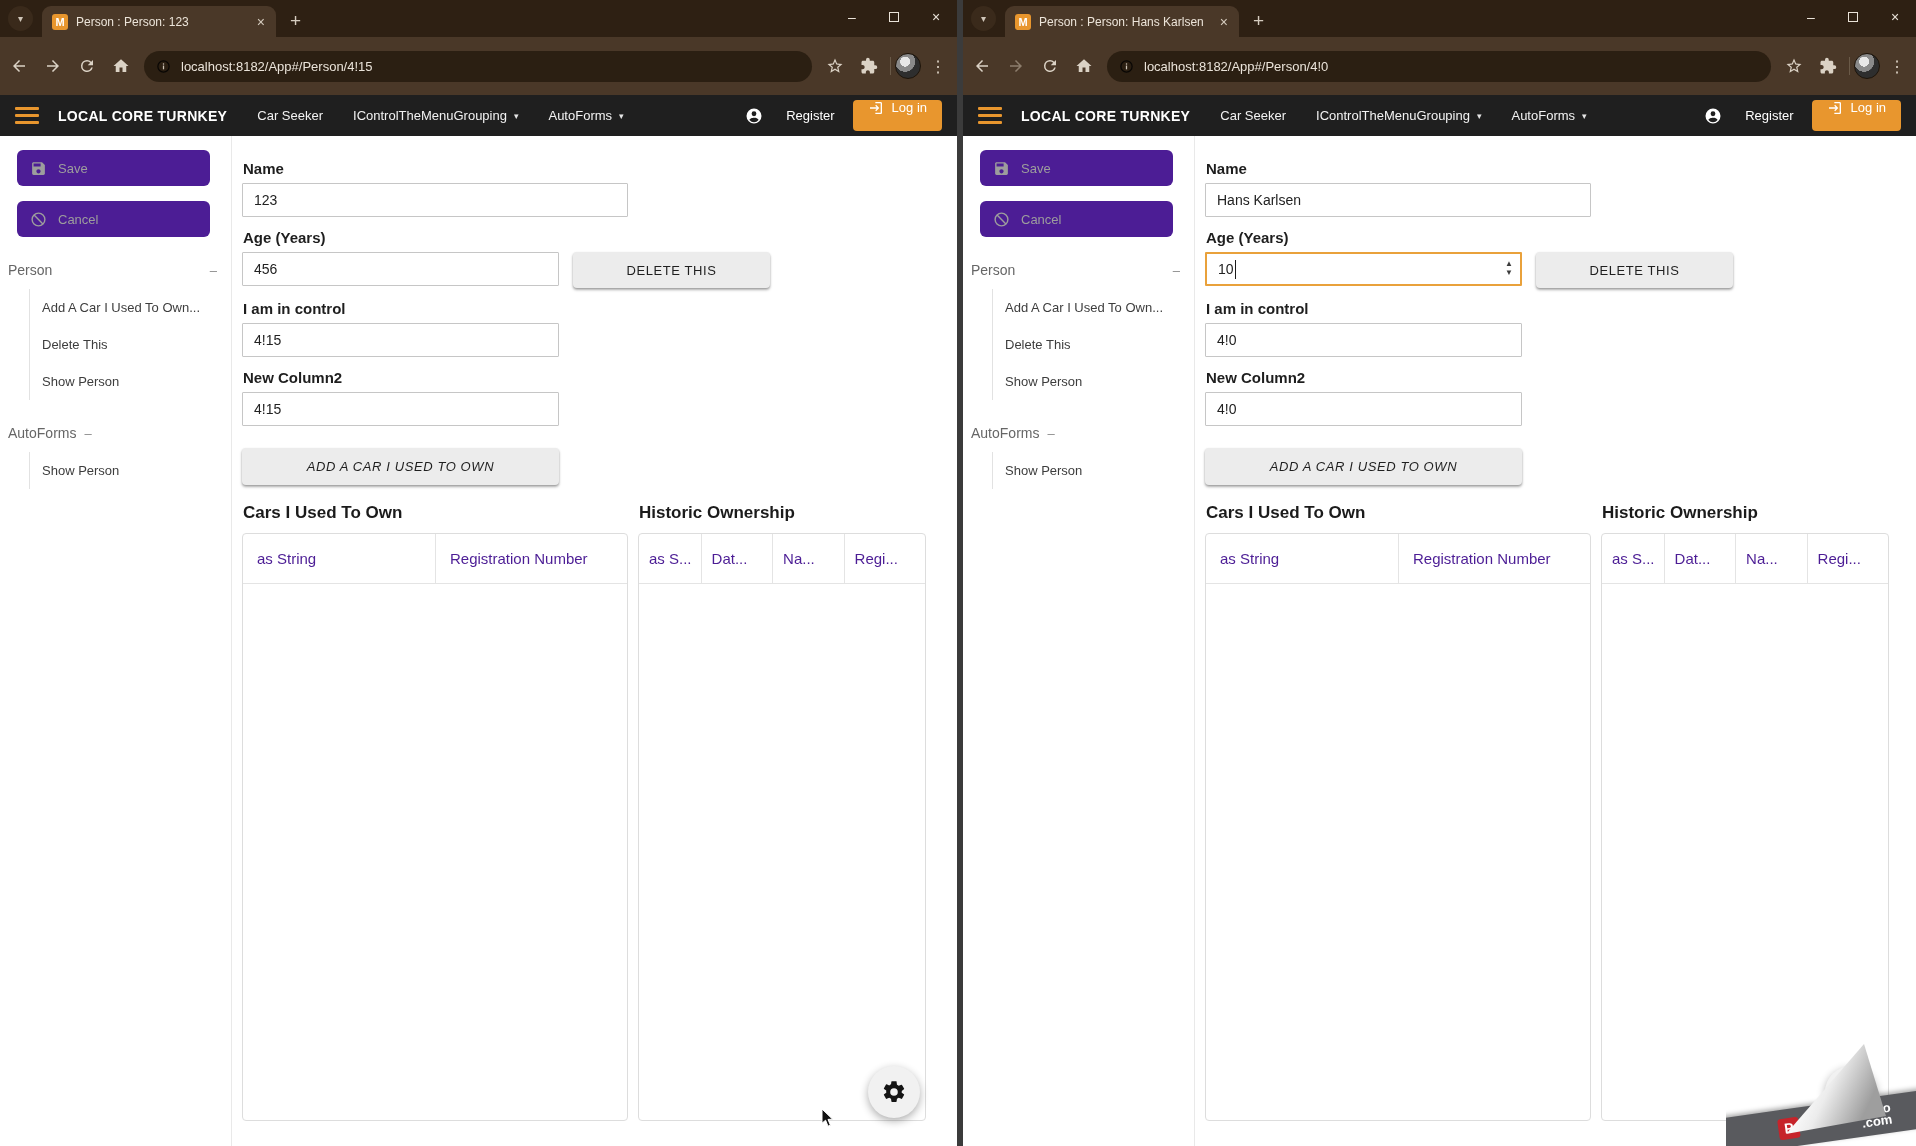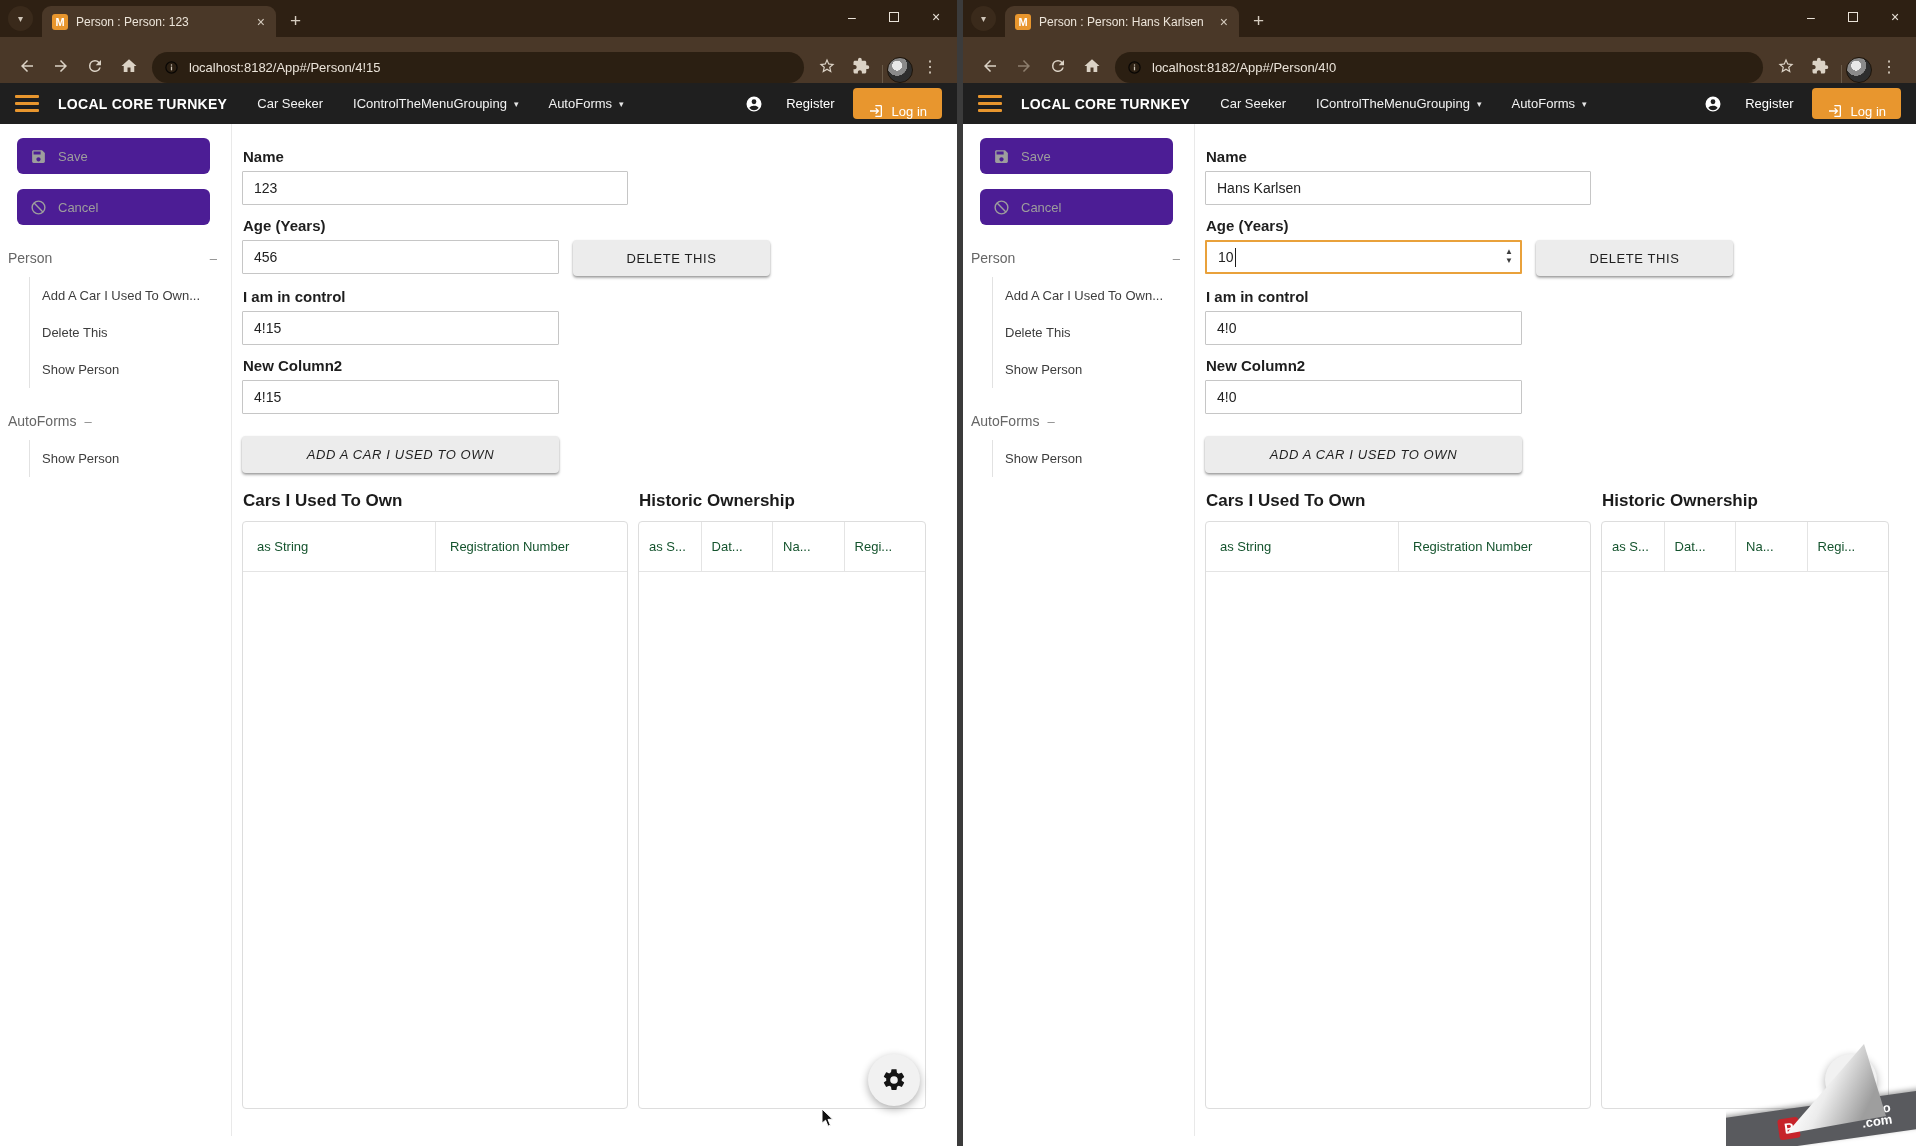--- a/index.html
+++ b/index.html
@@ -20,21 +20,21 @@
     display:flex; align-items:center; padding:0 6px 0 10px; gap:8px; }
   .favicon { width:16px; height:16px; border-radius:3px; background:#e8962e; color:#fff;
     font-size:11px; font-weight:bold; display:flex; align-items:center; justify-content:center; flex-shrink:0; }
   .tab-title { color:#ece4d9; font-size:12px; white-space:nowrap; overflow:hidden; flex:1; }
   .tab-close { color:#d6ccbf; font-size:14px; padding:0 5px; }
   .newtab { color:#d6ccbf; font-size:19px; margin:0 0 5px 14px; }
   .wincontrols { position:absolute; right:0; top:0; height:34px; display:flex; align-items:center; color:#eae3d9; }
   .wc { width:42px; height:34px; display:flex; align-items:center; justify-content:center; font-size:14px; }
   .wc-max-box { width:10px; height:10px; border:1.5px solid #eae3d9; }
 
-  .toolbar { height:46px; background:#4a3828; display:flex; align-items:flex-end; padding:0 10px; }
+  .toolbar { height:58px; background:#4a3828; display:flex; align-items:center; padding:0 2px; }
   .tb-icon { width:34px; height:34px; border-radius:50%; display:flex; align-items:center; justify-content:center; color:#dbd2c5; flex-shrink:0; }
   .tb-icon svg { width:18px; height:18px; fill:currentColor; }
   .tb-icon.dim { color:#8d7e6d; }
   .addr { flex:1; height:31px; background:#2b1f12; border-radius:16px; margin:0 6px; min-width:0;
     display:flex; align-items:center; padding:0 12px; gap:10px; }
   .addr svg { width:15px; height:15px; fill:#cfc5b8; flex-shrink:0; }
   .addr-url { color:#eae3d9; font-size:13px; white-space:nowrap; overflow:hidden; }
   .tb-sep { width:1px; height:18px; background:#6a5a48; margin:0 4px; }
   .avatar { width:26px; height:26px; border-radius:50%; flex-shrink:0; border:1px solid #1d140a;
     background: radial-gradient(circle at 38% 32%, #e8e8e8 0 22%, #8a8a8a 23% 45%, #2e2e2e 46%); }
@@ -43,21 +43,21 @@
   .appheader { height:41px; background:#1f1f1f; display:flex; align-items:center; padding:14px 15px; color:#fff; }
   .hamburger { width:24px; display:flex; flex-direction:column; gap:4px; margin-right:19px; }
   .hamburger span { height:3px; background:#e8962e; border-radius:1px; }
   .brand { font-size:14px; font-weight:bold; letter-spacing:.3px; margin-right:30px; white-space:nowrap; }
   .navlink { font-size:13px; color:#f2f2f2; margin-right:30px; display:flex; align-items:center; gap:7px; white-space:nowrap; }
   .nav-caret { font-size:9px; color:#e6e6e6; }
   .hspacer { flex:1; }
   .register { display:flex; align-items:center; gap:23px; font-size:13px; margin-right:18px; white-space:nowrap; }
   .register svg { width:18px; height:18px; fill:#fff; }
   .loginbtn { background:#e8962e; border:none; border-radius:4px; height:31px; padding:0 15px;
-    display:flex; align-items:flex-end; gap:8px; color:#fff; font-size:13px; font-family:inherit; }
+    display:flex; align-items:flex-start; gap:8px; color:#fff; font-size:13px; font-family:inherit; }
   .loginbtn svg { width:16px; height:16px; fill:#fff; }
 
   
   .appbody { display:flex; height:1012px; background:#fff; position:relative; }
   .sidebar { width:232px; flex-shrink:0; border-right:1px solid #e9e9e9; padding-top:14px; }
   .sidebtn { width:193px; height:36px; margin:0 0 15px 17px; background:#4c1d95; border:none; border-radius:6px;
     color:#9d9d9d; display:flex; align-items:center; gap:11px; padding:0 13px; font-size:13px; font-family:inherit; }
   .sidebtn svg { width:17px; height:17px; fill:#9d9d9d; flex-shrink:0; }
   .sgroup { margin-top:20px; }
   .sgroup-h { display:flex; align-items:center; color:#666; font-size:14px; padding:0 14px 0 8px; height:26px; }
@@ -85,21 +85,21 @@
     height:36px; padding:0 16px; font-family:inherit; white-space:nowrap; }
   .delete-btn { width:197px; }
   .add-btn { width:317px; margin-top:22px; height:37px;font-style:italic; }
 
   .tablesrow { display:flex; gap:10px; margin-top:18px; }
   .ttitle { font-size:17px; font-weight:bold; color:#1b1b1b; margin:0 0 10px 1px; }
   .tbl { border:1px solid #ddd; border-radius:4px; height:588px; display:flex; flex-direction:column; background:#fff; }
   .tbl-cars { width:386px; }
   .tbl-hist { width:288px; }
   .thead { display:flex; border-bottom:1px solid #e4e4e4; height:50px; flex-shrink:0; }
-  .th { display:flex; align-items:center; padding-left:14px; font-size:13px; font-weight:500; color:#14532d;
+  .th { display:flex; align-items:center; padding-left:14px; font-size:15px; font-weight:500; color:#4c1d95;
     white-space:nowrap; overflow:hidden; }
   .th + .th { border-left:1px solid #e4e4e4; }
   .tbl-cars .th { width:193px; }
   .tbl-hist .th { padding-left:10px; }
   .c-s  { width:62px; } .c-d { width:72px; } .c-n { width:72px; } .c-r { width:82px; }
 
   .fab { position:absolute; width:52px; height:52px; border-radius:50%; background:#f1f1f1;
     box-shadow:0 3px 9px rgba(0,0,0,.32); display:flex; align-items:center; justify-content:center;
     left:868px; top:930px; border:none; }
   .fab svg { width:26px; height:26px; fill:#141414; }

